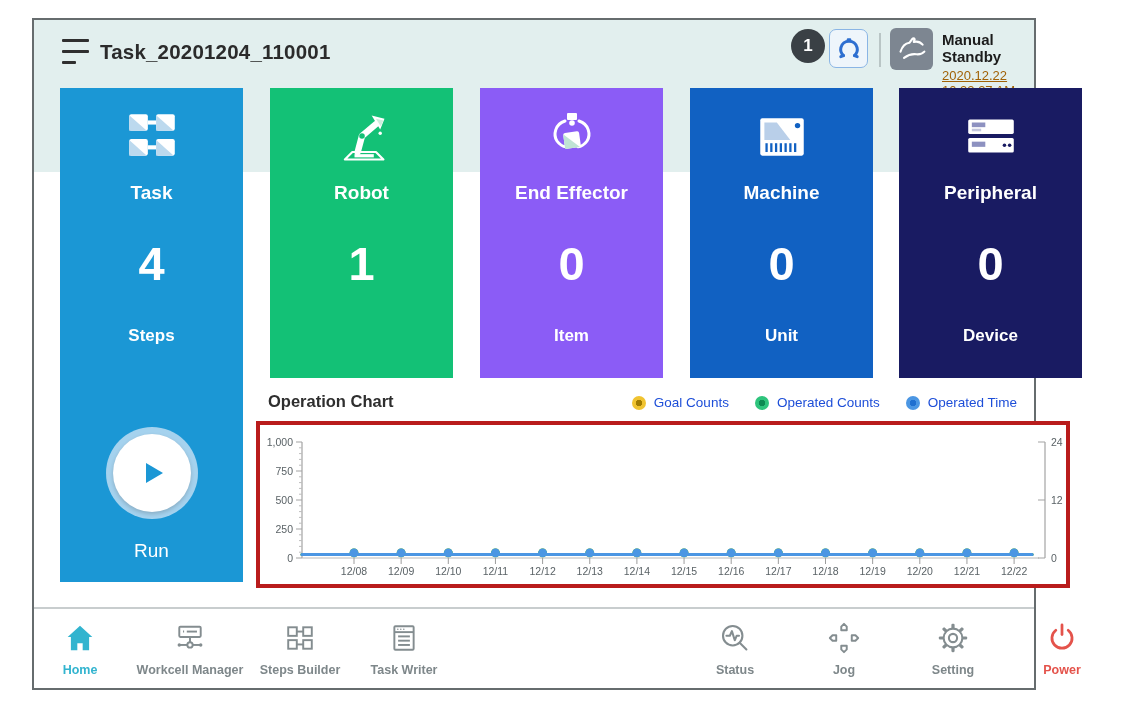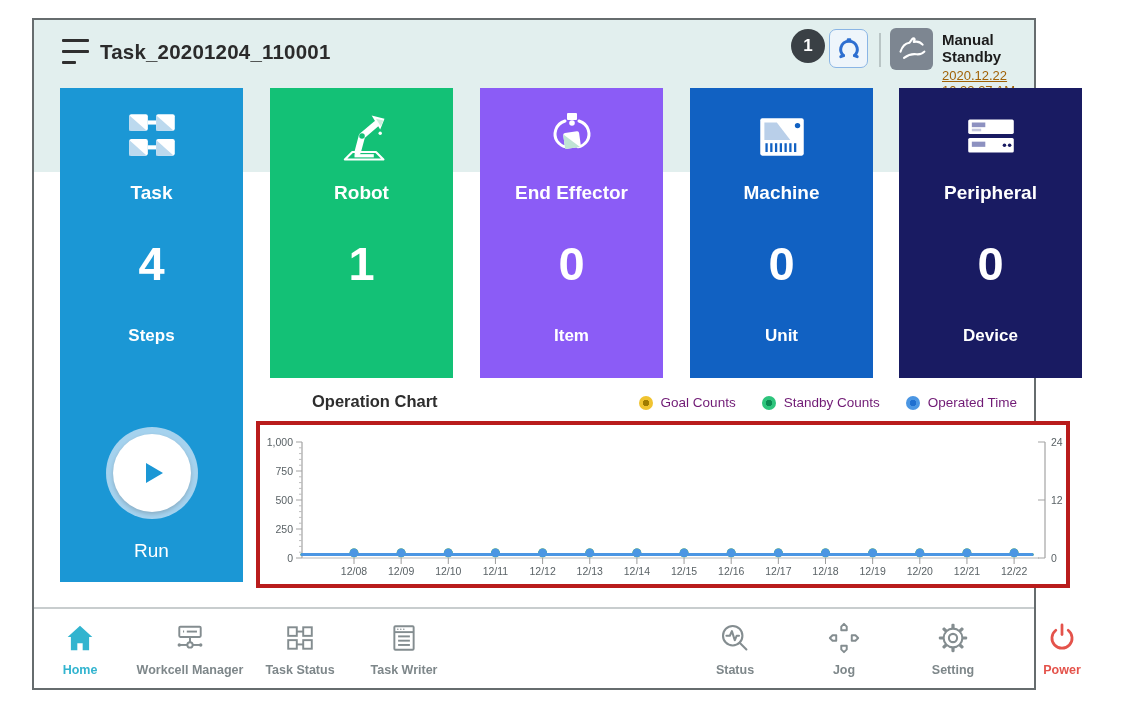--- a/index.html
+++ b/index.html
@@ -25,23 +25,23 @@
   .card{position:absolute;top:68px;width:183px;height:290px;color:#fff;text-align:center;cursor:pointer;z-index:1;}
   .card.tall{height:494px;}
   .card .c-icon{position:absolute;left:0;right:0;top:18px;height:62px;display:flex;align-items:center;justify-content:center;}
   .card .c-label{position:absolute;left:0;right:0;top:94px;font-size:19px;font-weight:700;}
   .card .c-value{position:absolute;left:0;right:0;top:148px;font-size:47px;font-weight:700;}
   .card .c-unit{position:absolute;left:0;right:0;top:238px;font-size:17px;font-weight:700;}
   .run-wrap{position:absolute;left:50%;top:339px;transform:translateX(-50%);width:92px;height:92px;border-radius:50%;background:#a5d2ee;display:flex;align-items:center;justify-content:center;cursor:pointer;}
   .run-circle{width:78px;height:78px;border-radius:50%;background:#fff;display:flex;align-items:center;justify-content:center;box-shadow:0 2px 4px rgba(0,0,0,.18);}
   .run-label{position:absolute;left:0;right:0;top:452px;font-size:19px;font-weight:400;text-align:center;}
   
-  .chart-title{position:absolute;left:234px;top:372px;font-size:16.5px;font-weight:700;color:#2e2e2e;margin-left:44px;}
+  .chart-title{position:absolute;left:234px;top:372px;font-size:16.5px;font-weight:700;color:#2e2e2e;}
   .legend{position:absolute;right:17px;top:375px;display:flex;gap:26px;align-items:center;}
-  .legend-item{display:flex;align-items:center;gap:8px;font-size:13.5px;color:#701a75;}
+  .legend-item{display:flex;align-items:center;gap:8px;font-size:13.5px;color:#1d4ed8;}
   .legend-dot{width:14px;height:14px;border-radius:50%;}
   .chart-box{position:absolute;left:222px;top:401px;width:814px;height:167px;border:4px solid #b91c1c;box-sizing:border-box;background:#fff;}
   .chart-box svg{display:block;}
   
   .nav-divider{position:absolute;left:0;right:0;top:587px;height:2px;background:#c8cdce;}
   .nav{position:absolute;left:0;right:0;top:589px;bottom:0;background:#fff;}
   .nav-item{position:absolute;top:12px;width:140px;transform:translateX(-50%);text-align:center;cursor:pointer;}
   .nav-item .n-icon{height:34px;display:flex;align-items:center;justify-content:center;}
   .nav-item .n-label{margin-top:8px;font-size:12.5px;font-weight:700;color:#7e878a;}
 </style>
@@ -180,21 +180,21 @@
       </div>
 
     <div class="chart-title">Operation Chart</div>
     <div class="legend" id="legend">
         <div class="legend-item">
           <span class="legend-dot" style="background: radial-gradient(circle, rgb(160, 123, 0) 0px, rgb(160, 123, 0) 34%, rgb(240, 195, 48) 35%, rgb(240, 195, 48) 100%);"></span>
           <span>Goal Counts</span>
         </div>
         <div class="legend-item">
           <span class="legend-dot" style="background: radial-gradient(circle, rgb(12, 138, 82) 0px, rgb(12, 138, 82) 34%, rgb(46, 196, 124) 35%, rgb(46, 196, 124) 100%);"></span>
-          <span>Standby Counts</span>
+          <span>Operated Counts</span>
         </div>
         <div class="legend-item">
           <span class="legend-dot" style="background: radial-gradient(circle, rgb(31, 111, 208) 0px, rgb(31, 111, 208) 34%, rgb(75, 150, 227) 35%, rgb(75, 150, 227) 100%);"></span>
           <span>Operated Time</span>
         </div>
       </div>
     <div class="chart-box">
       <svg id="chart-svg" width="812" height="165" viewBox="0 0 812 165">
           <line x1="42" y1="17" x2="42" y2="133" stroke="#a3a3a3" stroke-width="1.2"></line>
           <line x1="36" y1="17" x2="42" y2="17" stroke="#a3a3a3"></line>
@@ -341,21 +341,21 @@
           <div class="n-icon">
             <svg width="32" height="30" viewBox="0 0 28 28" fill="none" stroke="#848d90" stroke-width="1.8">
     <rect x="3" y="4" width="8" height="8"></rect>
               <rect x="17" y="4" width="8" height="8"></rect>
               <line x1="11" y1="8" x2="17" y2="8"></line>
     <rect x="3" y="16" width="8" height="8"></rect>
               <rect x="17" y="16" width="8" height="8"></rect>
               <line x1="11" y1="20" x2="17" y2="20"></line>
   </svg>
           </div>
-                  <div class="n-label">Task Status</div>
+                  <div class="n-label">Steps Builder</div>
         </div>
         <div class="nav-item" style="left: 370px;">
           <div class="n-icon">
             <svg width="30" height="30" viewBox="0 0 28 28" fill="none" stroke="#848d90" stroke-width="1.8">
     <rect x="5" y="3" width="18" height="22" rx="1"></rect>
     <circle cx="8.2" cy="5.8" r="0.7" fill="#848d90" stroke="none"></circle>
               <circle cx="11" cy="5.8" r="0.7" fill="#848d90" stroke="none"></circle>
               <circle cx="13.8" cy="5.8" r="0.7" fill="#848d90" stroke="none"></circle>
     <line x1="5" y1="8.5" x2="23" y2="8.5"></line>
     <line x1="8.5" y1="12.5" x2="19.5" y2="12.5"></line>

